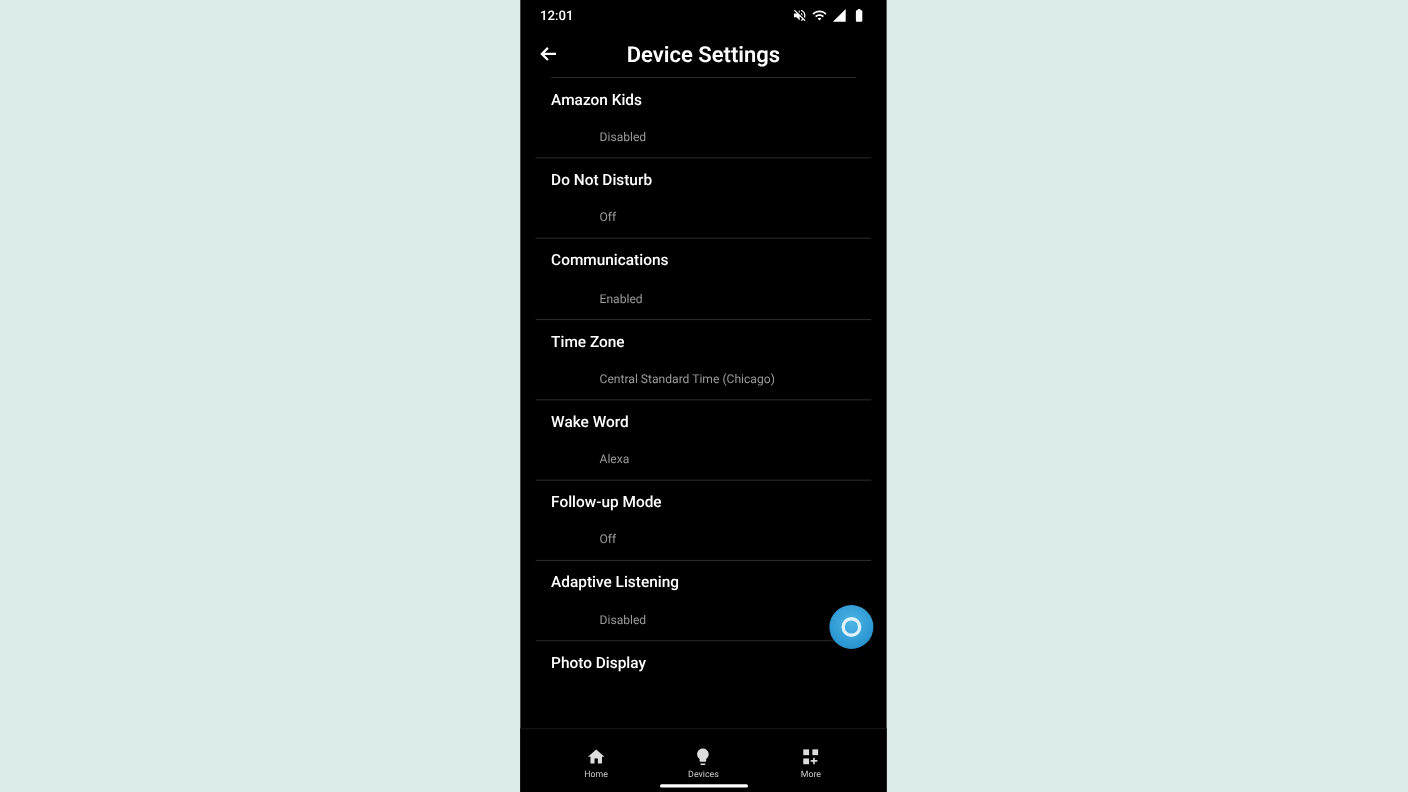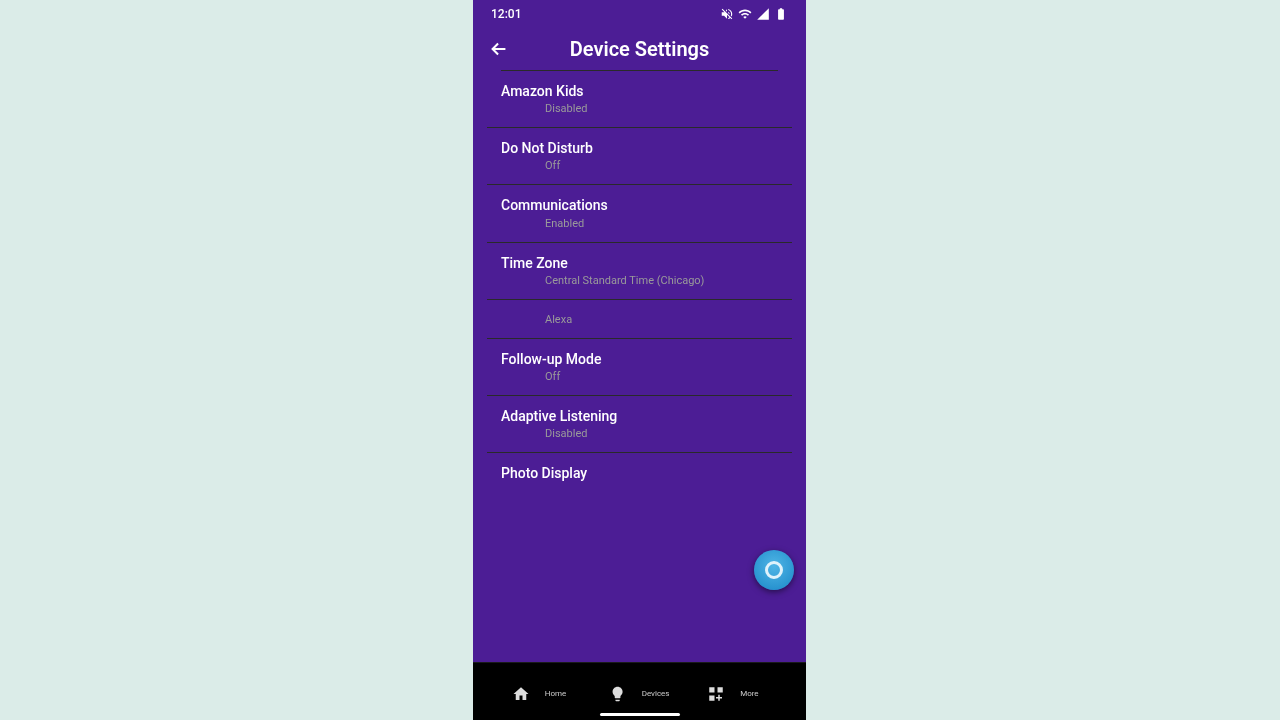--- a/index.html
+++ b/index.html
@@ -10,21 +10,21 @@
     overflow: hidden;
     font-family: -apple-system, BlinkMacSystemFont, "Segoe UI", Roboto, Arial, sans-serif;
     position: relative;
   }
   .phone {
     position: absolute;
     left: 473px;
     top: 0;
     width: 333px;
     height: 720px;
-    background: #4c1d95;
+    background: #000000;
     color: #fff;
     display: flex;
     flex-direction: column;
   }
   .status-bar {
     height: 28px;
     display: flex;
     align-items: center;
     justify-content: space-between;
     padding: 0 18px;
@@ -70,21 +70,21 @@
   }
   .row-title {
     font-size: 14px;
     font-weight: 500;
     color: #fff;
     line-height: 1.3;
   }
   .row-sub {
     font-size: 11px;
     color: #9a9a9a;
-    margin-top: 2px;
+    margin-top: 18px;
     padding-left: 44px;
   }
   .rows-wrap { margin: 0 14px; }
   .highlight-box {
     position: absolute;
     border: 3px solid #f5dcd6;
     left: 5px;
     right: 125px;
     top: -2px;
     bottom: -2px;
@@ -116,23 +116,23 @@
     border-top: 1px solid #1a1a1a;
     display: flex;
     justify-content: space-around;
     align-items: center;
     padding: 4px 20px 0;
     background: #000;
     position: relative;
   }
   .nav-item {
     display: flex;
-    flex-direction: row;
-    align-items: center;
-    gap: 15px;
+    flex-direction: column;
+    align-items: center;
+    gap: 2px;
     color: #ccc;
     font-size: 8px;
     width: 60px;
   }
   .nav-item svg { width: 18px; height: 18px; }
   .home-indicator {
     position: absolute;
     bottom: 4px;
     left: 50%;
     transform: translateX(-50%);
@@ -193,20 +193,21 @@
         <div class="row-sub">Enabled</div>
       </div>
 
 
       <div class="row">
         <div class="row-title">Time Zone</div>
         <div class="row-sub">Central Standard Time (Chicago)</div>
       </div>
 
       <div class="row">
+        <div class="row-title">Wake Word</div>
         <div class="row-sub">Alexa</div>
       </div>
 
 
       <div class="row">
         <div class="row-title">Follow-up Mode</div>
         <div class="row-sub">Off</div>
       </div>
 
       <div class="row">

